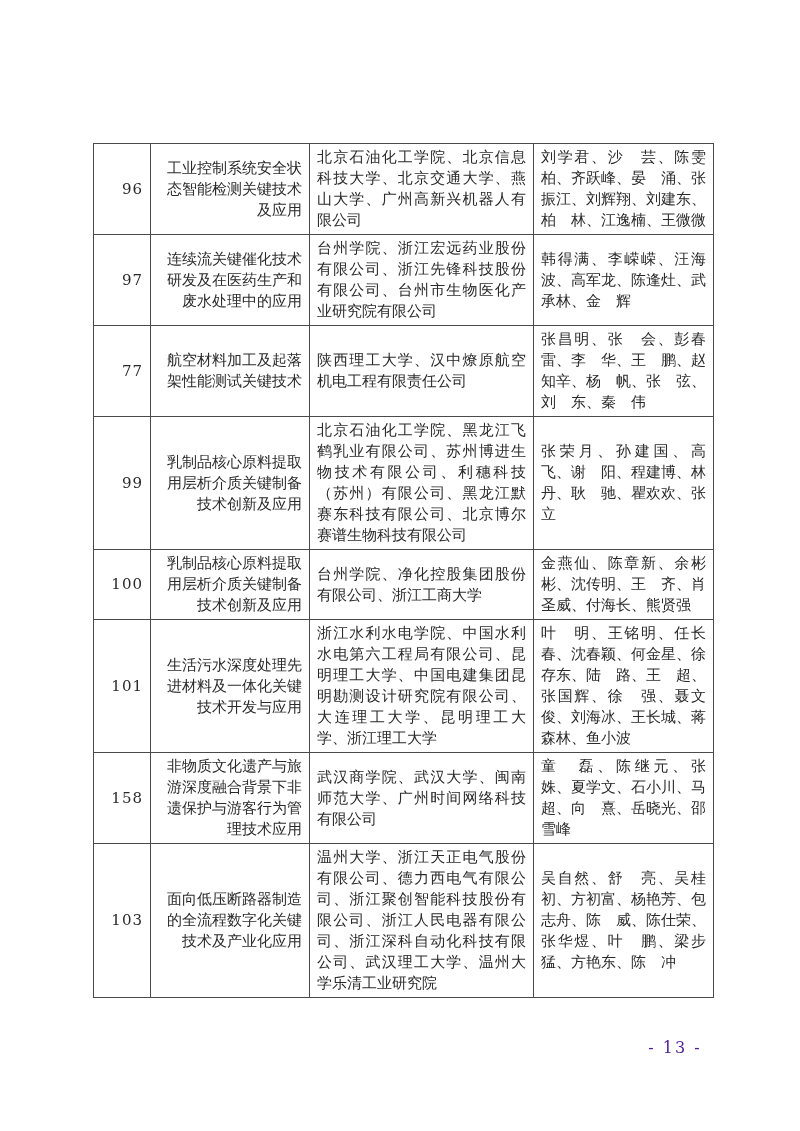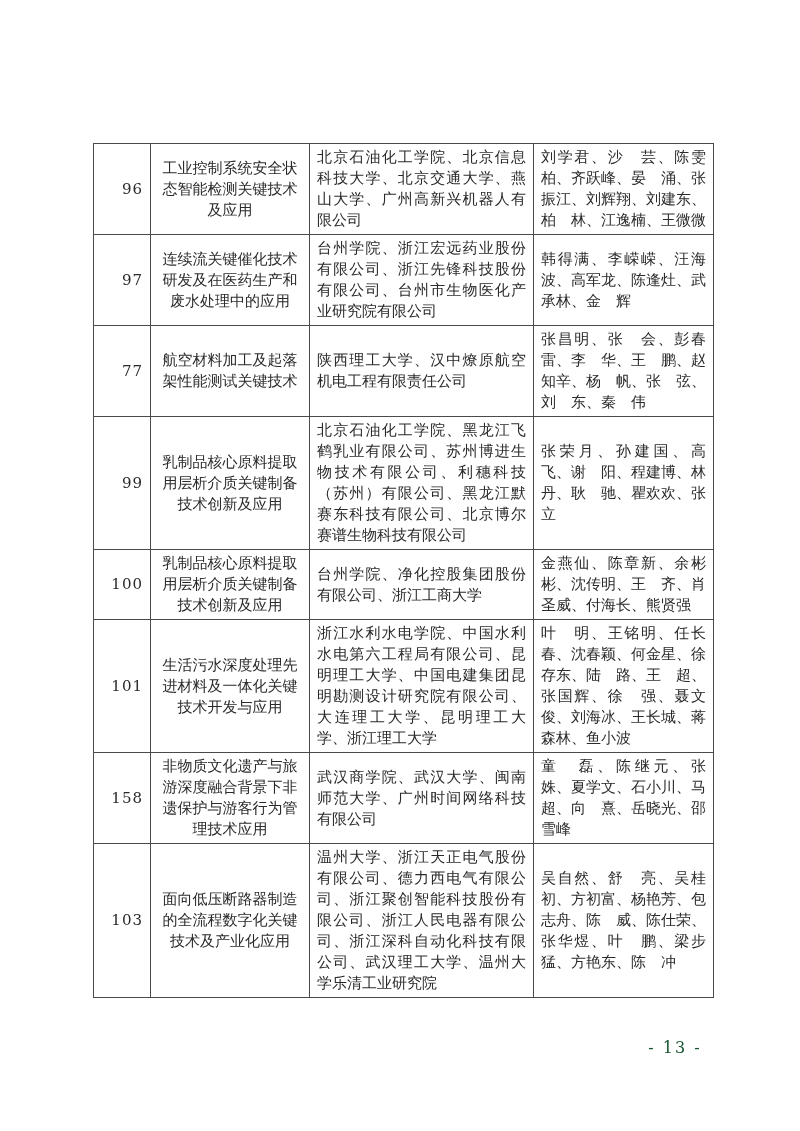--- a/index.html
+++ b/index.html
@@ -37,21 +37,21 @@
   col.c-title { width: 159px; }
   col.c-orgs  { width: 224px; }
   col.c-ppl   { width: 180px; }
 
   td.no {
     text-align: right;
     padding: 3px 2px;
     letter-spacing: 1px;
   }
   td.title {
-    text-align: center;
+    text-align: right;
     padding: 3px 8px 3px 13px;
   }
   td.orgs {
     text-align: justify;
     text-justify: inter-ideograph;
     padding: 3px 8px 3px 10px;
     margin-top: 33px;
   }
   td.people {
     text-align: justify;
@@ -69,21 +69,21 @@
   tr.r7 { height: 78px; }
   tr.r8 { height: 145px; }
 
   .footer-page-number {
     position: absolute;
     left: 630px;
     top: 1038px;
     width: 90px;
     text-align: center;
     font-size: 16px;
-    color: #14532d;
+    color: #4c1d95;
     letter-spacing: 2px;
     font-family: "DejaVu Serif", "Liberation Serif", serif;
   }
 </style>
 </head>
 <body>
 
 <div class="page">
 
   <table class="award-table">

